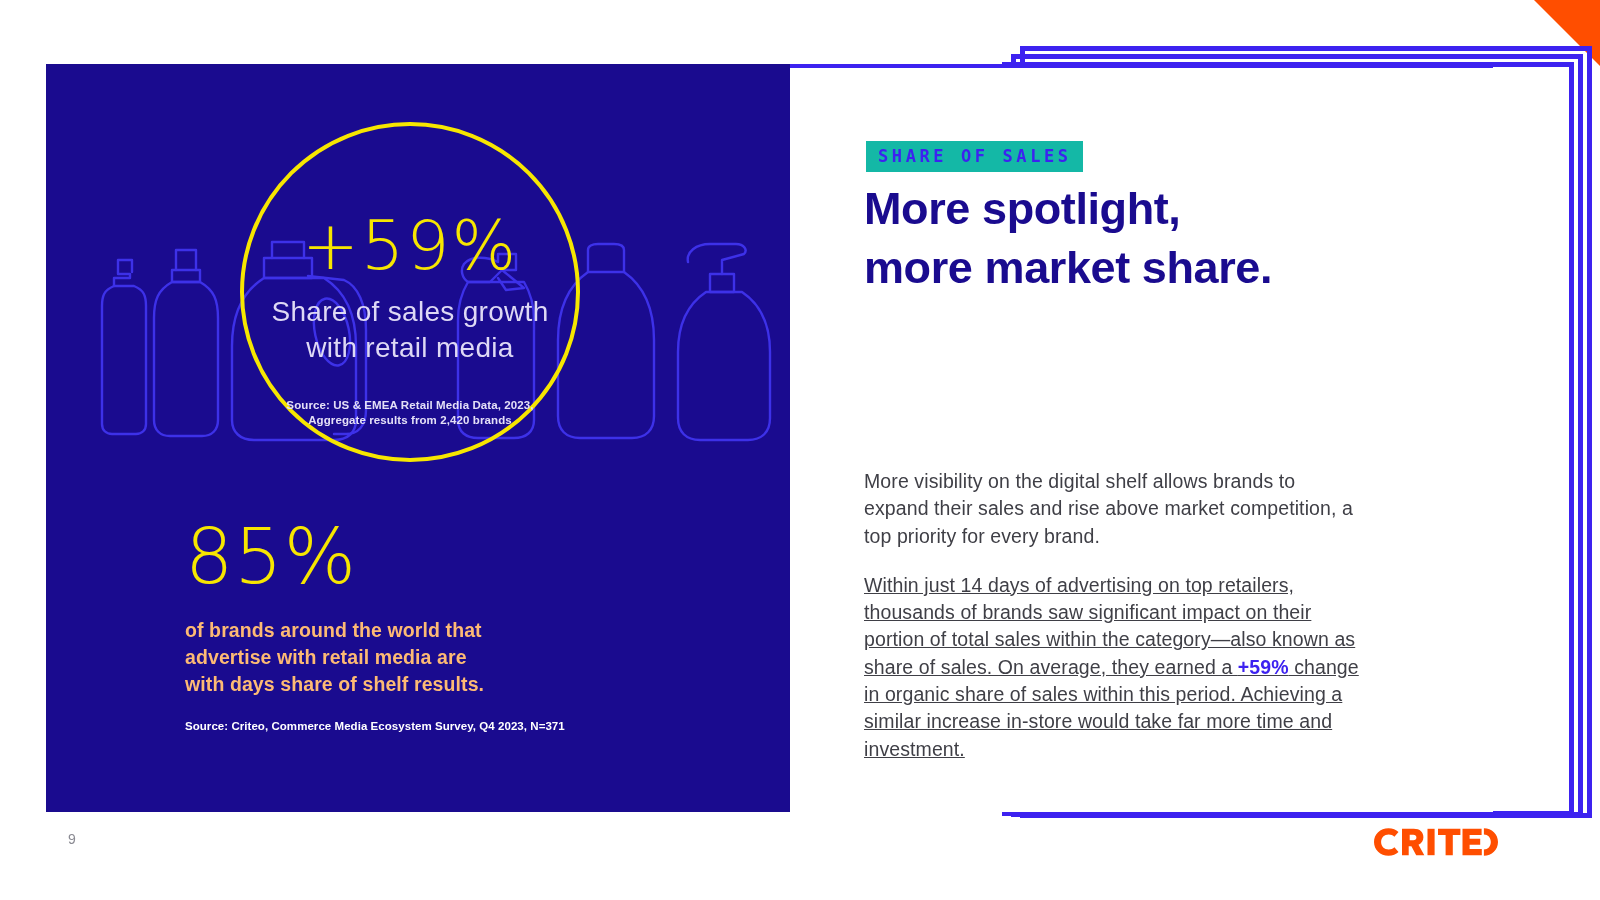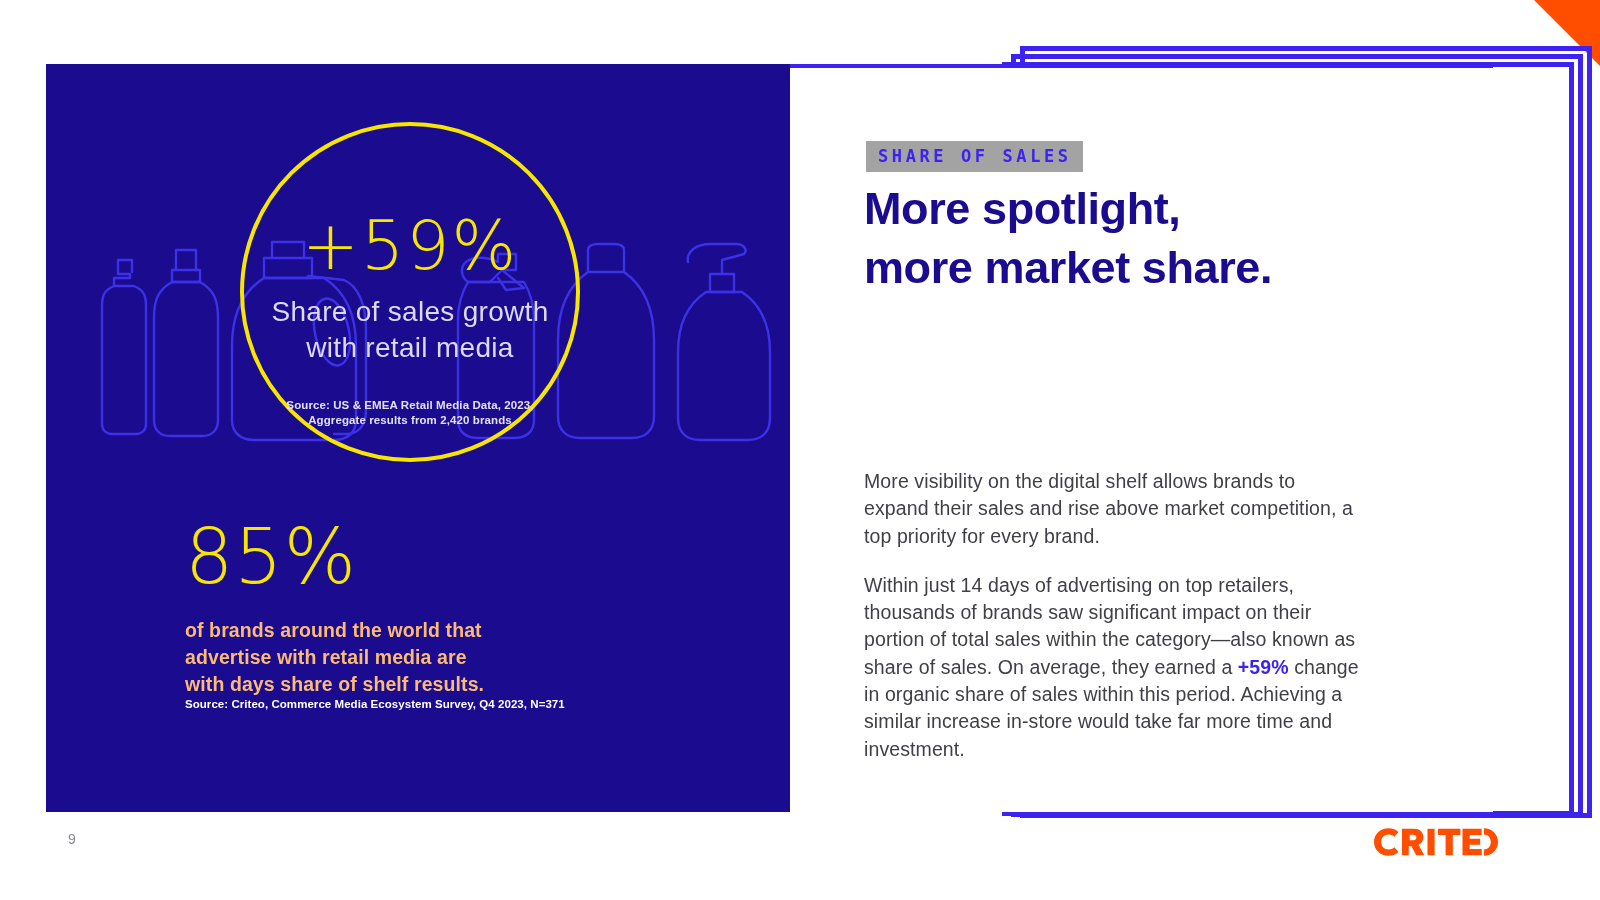--- a/index.html
+++ b/index.html
@@ -143,29 +143,30 @@
     font-size: 19.5px;
     font-weight: bold;
     line-height: 1.38;
     margin-top: 22px;
     letter-spacing: 0.1px;
   }
   .stat2-source {
     color: #ffffff;
     font-size: 11.5px;
     font-weight: 600;
+    margin-top: 22px;
     letter-spacing: 0.05px;
   }
 
   
   .eyebrow {
     position: absolute;
     left: 866px;
     top: 141px;
-    background: #a3a3a3;
+    background: #14b8a6;
     color: #3d22f0;
     font-family: "DejaVu Sans Mono", monospace;
     font-size: 17px;
     font-weight: bold;
     letter-spacing: 3.6px;
     padding: 7px 11px 7px 12px;
     line-height: 1;
   }
 
   .headline {
@@ -185,21 +186,21 @@
     left: 864px;
     top: 468px;
     width: 500px;
     color: #3f3f46;
     font-size: 19.5px;
     font-weight: 300;
     line-height: 1.40;
     letter-spacing: 0.1px;
   }
   .body-copy p { margin: 0 0 22px 0; }
-  .body-copy p:last-child { margin-bottom: 16px; }
+  .body-copy p:last-child { margin-bottom: 16px; text-decoration: underline; }
   .hl {
     color: #3d22f0;
     font-weight: bold;
   }
 
   
   .page-number {
     position: absolute;
     left: 68px;
     top: 831px;

